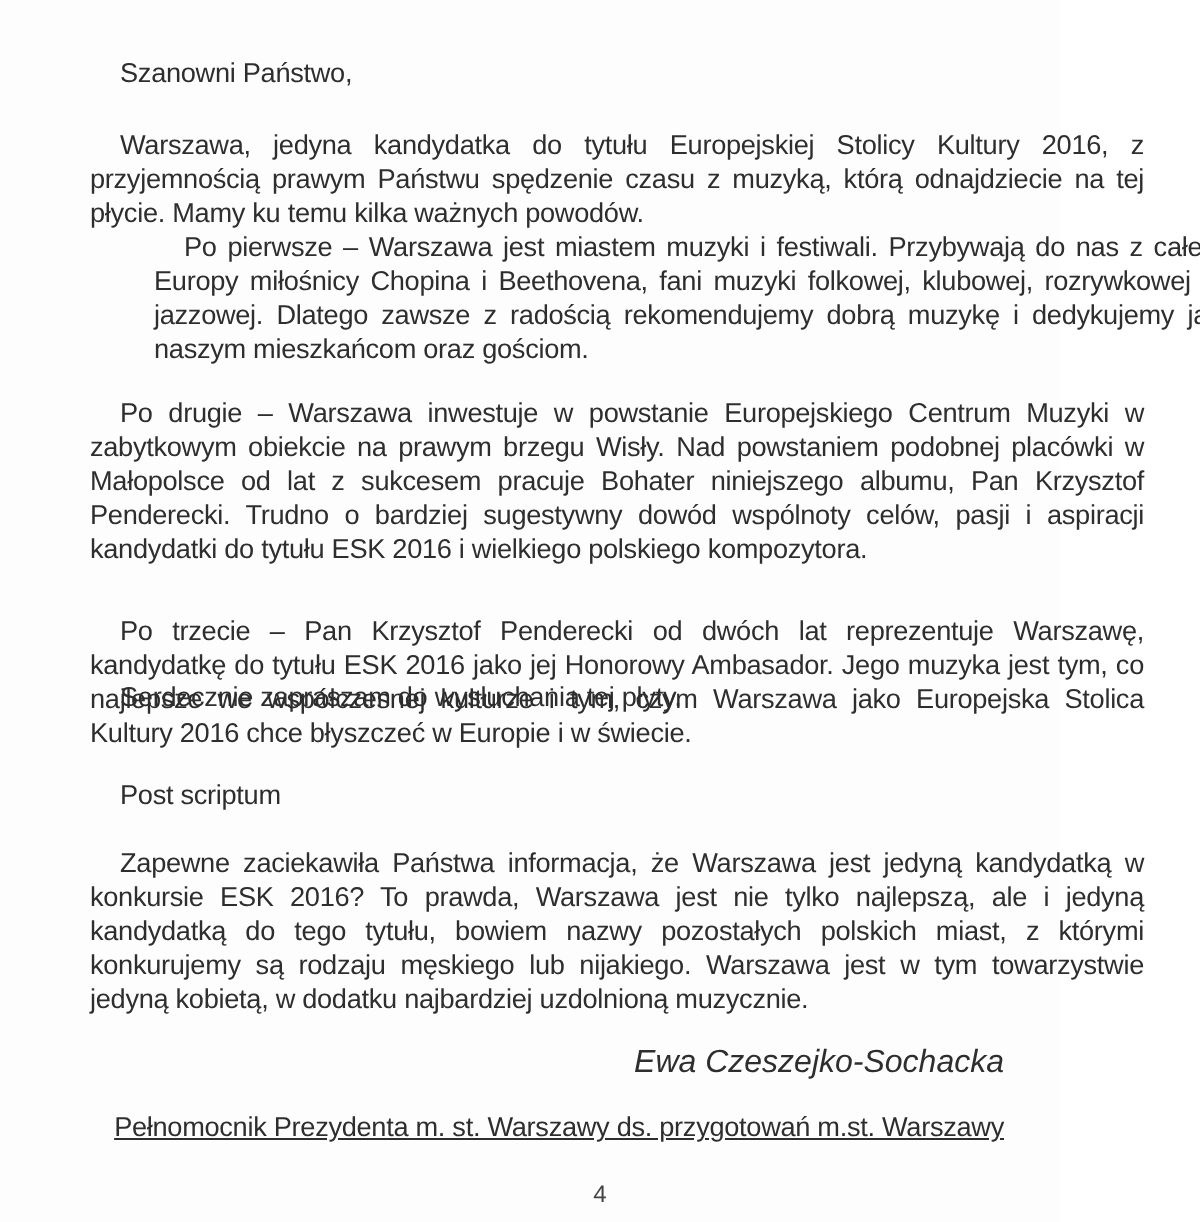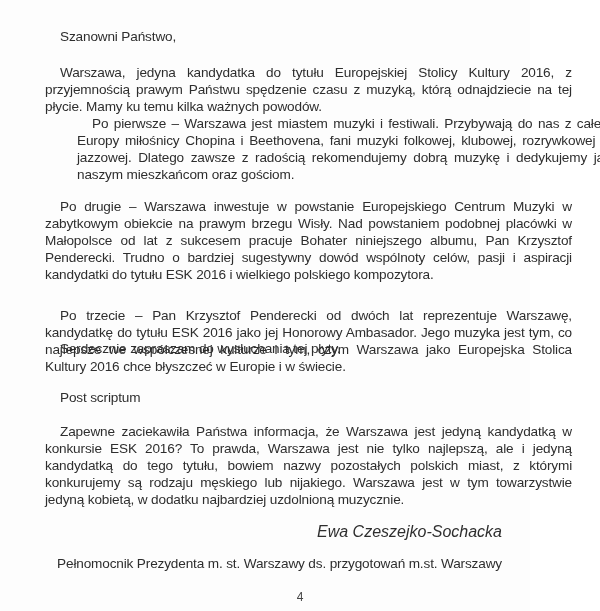--- a/index.html
+++ b/index.html
@@ -28,21 +28,21 @@
   .ps-title { top: 389px; }
   .ps { top: 423px; }
   .signature {
     position: absolute; top: 523px; right: 28px;
     font-style: italic; font-size: 16px; line-height: 17px;
   }
   .role {
     position: absolute; top: 555px; right: 28px; width: 470px;
     text-align: right; font-size: 13.6px; line-height: 17px; letter-spacing: -0.15px;
   }
-  .role div { white-space: nowrap; }
+  .role div { white-space: nowrap; text-decoration: underline; }
   .page-number {
     position: absolute; top: 590px; left: 0; width: 600px; text-align: center;
     font-size: 12px; line-height: 14px; color: #444;
   }
 </style>
 </head>
 <body>
 
 <div class="page">
   <div class="text salutation">

